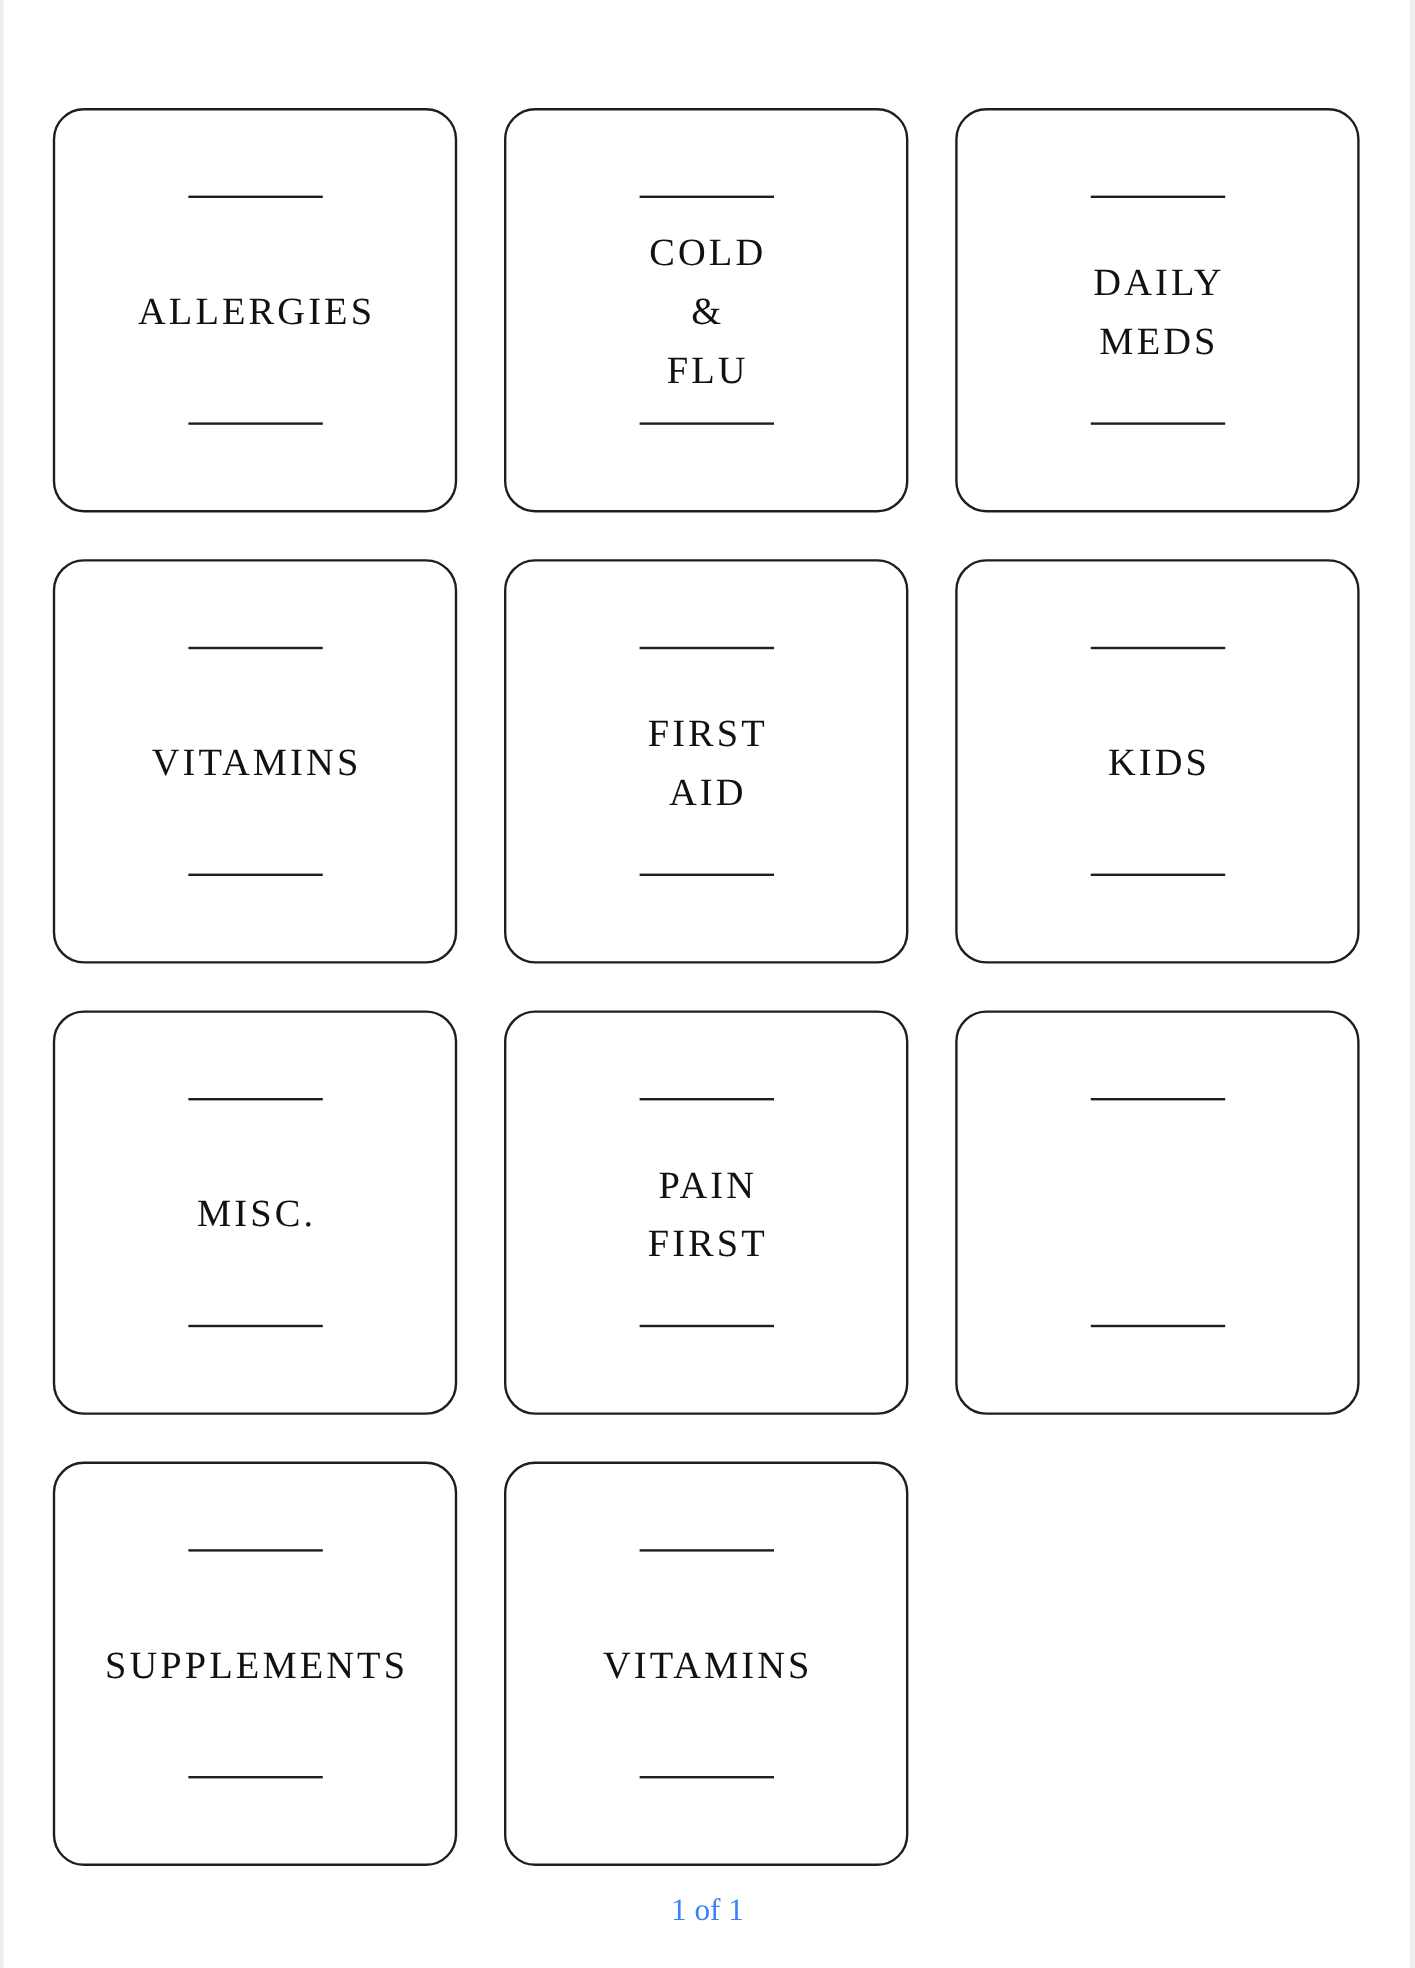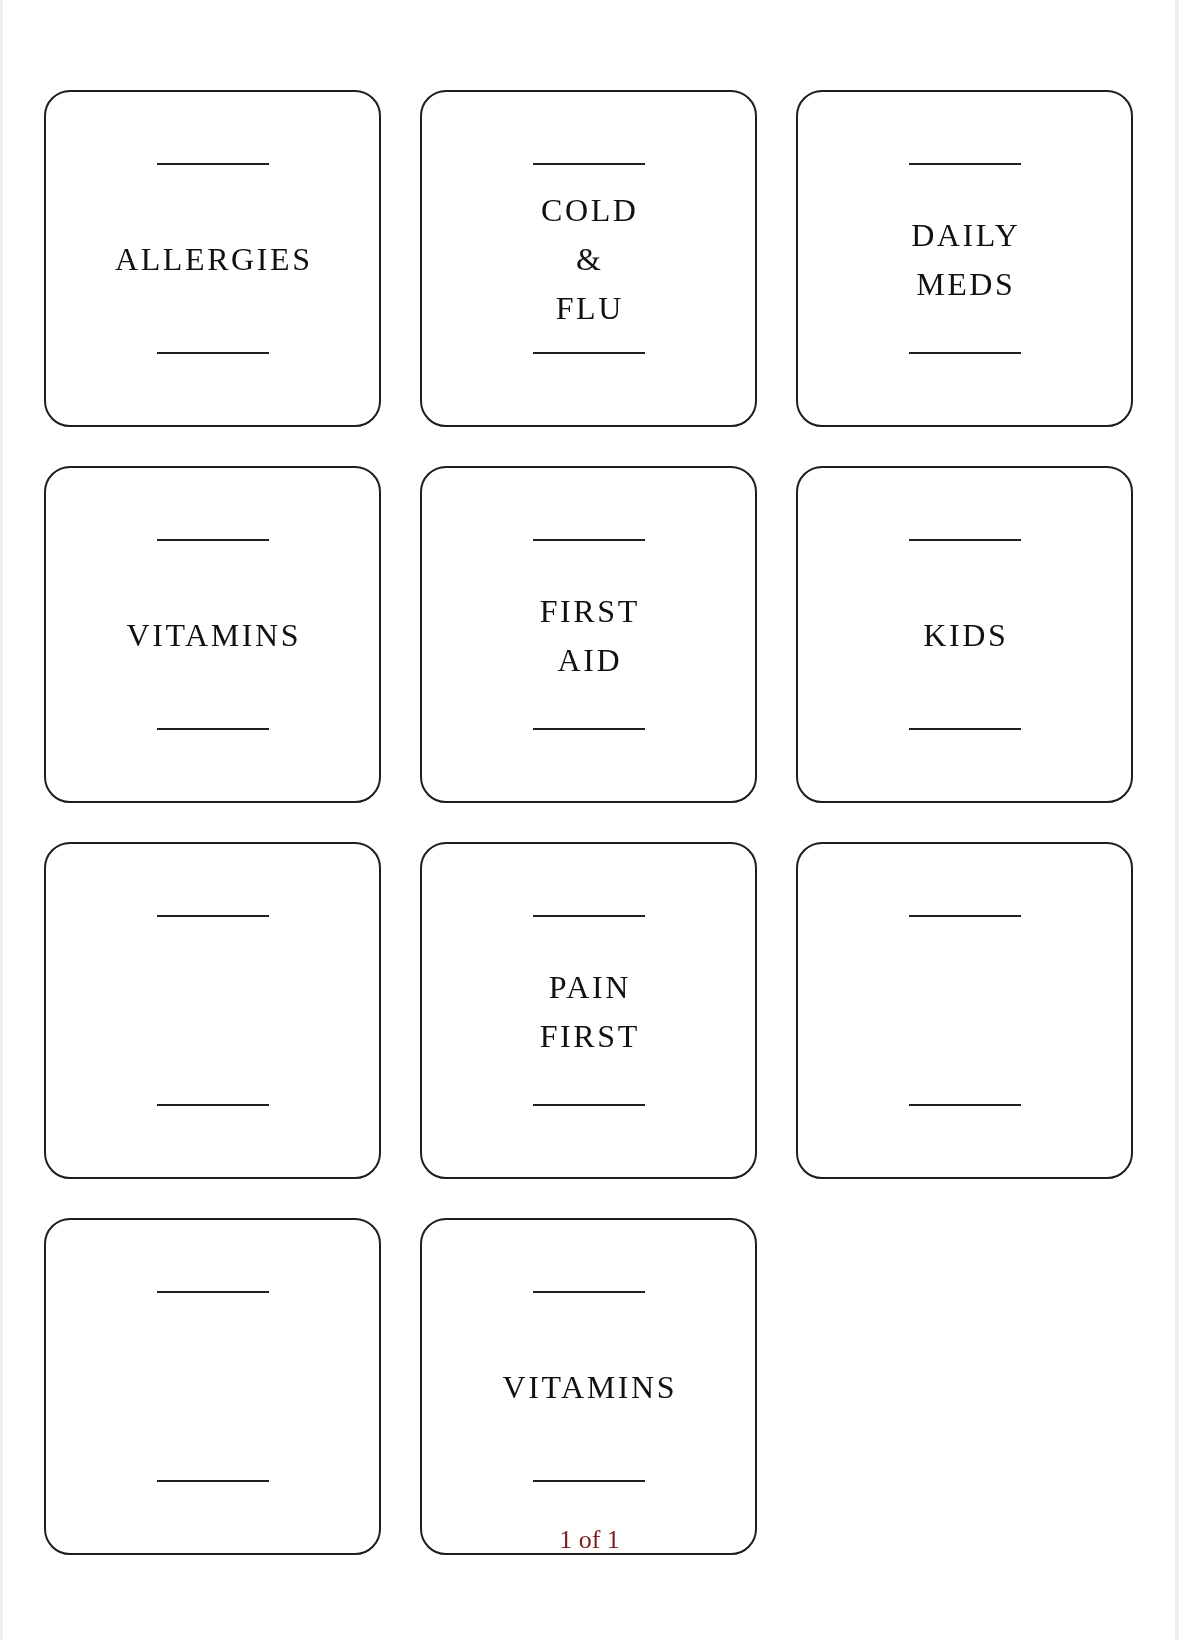--- a/index.html
+++ b/index.html
@@ -69,25 +69,25 @@
       font-size: 32px;
       line-height: 49px;
       letter-spacing: 2.6px;
       white-space: nowrap;
       padding-left: 2.6px;
     }
     .page-count {
       position: absolute;
       left: 0;
       width: 1179px;
-      top: 1524px;
+      top: 1576px;
       text-align: center;
       font-size: 26px;
       line-height: 32px;
-      color: #7f1d1d;
+      color: #3b82f6;
     }
   </style>
 </head>
 <body>
 
 <div class="edge-left"></div>
 <div class="edge-right"></div>
 
 <div class="sheet">
 
@@ -138,40 +138,46 @@
   <div class="label-card">
     <div class="rule top"></div>
     <div class="label-text">
       <span class="label-line">KIDS</span>
     </div>
     <div class="rule bottom"></div>
   </div>
 
   <div class="label-card">
     <div class="rule top"></div>
+    <div class="label-text">
+      <span class="label-line">MISC.</span>
+    </div>
     <div class="rule bottom"></div>
   </div>
 
   <div class="label-card">
     <div class="rule top"></div>
     <div class="label-text">
       <span class="label-line">PAIN</span>
       <span class="label-line">FIRST</span>
     </div>
     <div class="rule bottom"></div>
   </div>
 
   <div class="label-card">
     <div class="rule top"></div>
     <div class="rule bottom"></div>
   </div>
 
 
   <div class="label-card">
     <div class="rule top"></div>
+    <div class="label-text">
+      <span class="label-line">SUPPLEMENTS</span>
+    </div>
     <div class="rule bottom"></div>
   </div>
 
   <div class="label-card">
     <div class="rule top"></div>
     <div class="label-text">
       <span class="label-line">VITAMINS</span>
     </div>
     <div class="rule bottom"></div>
   </div>

